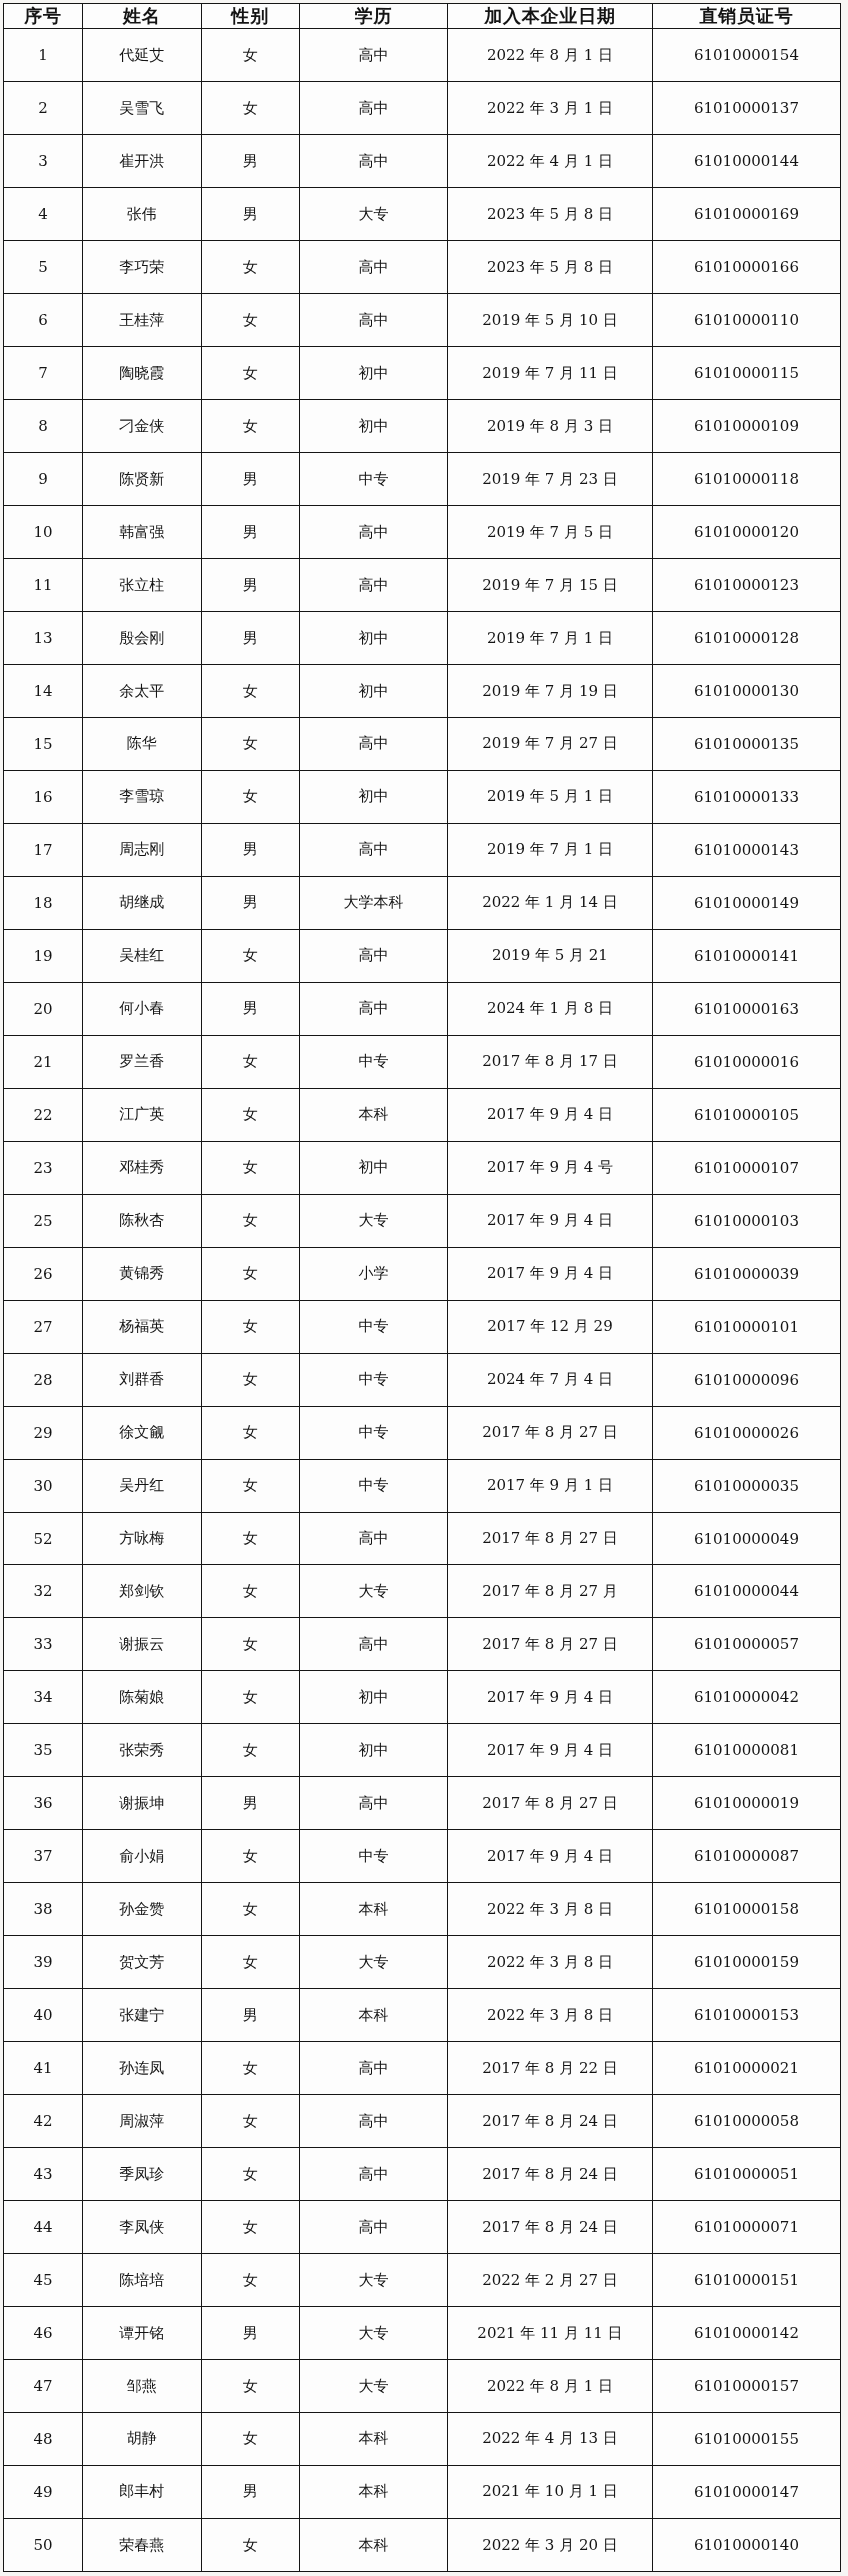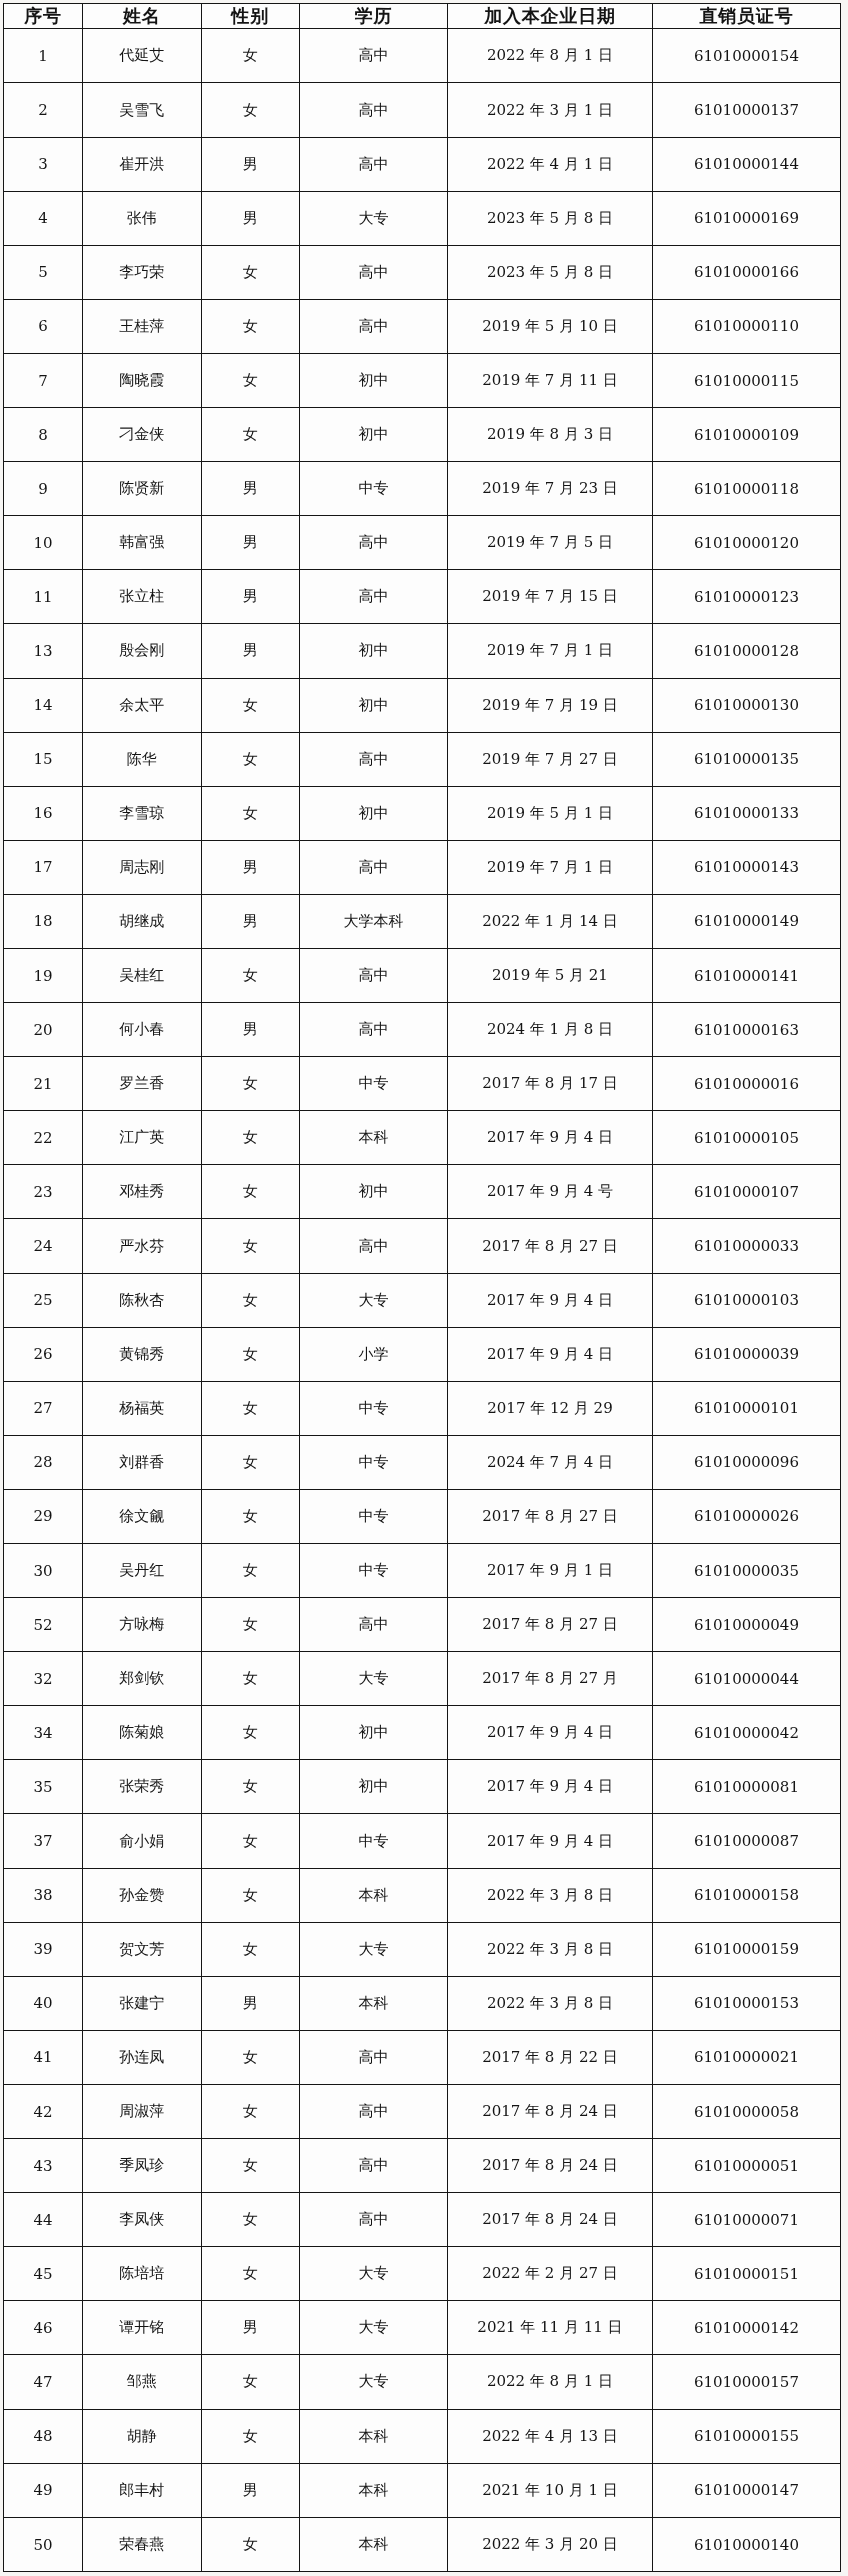--- a/index.html
+++ b/index.html
@@ -240,28 +240,20 @@
         </tr>
         <tr>
           <td class="cell-index">23</td>
           <td class="cell-name">邓桂秀</td>
           <td class="cell-gender">女</td>
           <td class="cell-education">初中</td>
           <td class="cell-join_date">2017 年 9 月 4 号</td>
           <td class="cell-cert_no">61010000107</td>
         </tr>
         <tr>
-          <td class="cell-index">24</td>
-          <td class="cell-name">严水芬</td>
-          <td class="cell-gender">女</td>
-          <td class="cell-education">高中</td>
-          <td class="cell-join_date">2017 年 8 月 27 日</td>
-          <td class="cell-cert_no">61010000033</td>
-        </tr>
-        <tr>
           <td class="cell-index">25</td>
           <td class="cell-name">陈秋杏</td>
           <td class="cell-gender">女</td>
           <td class="cell-education">大专</td>
           <td class="cell-join_date">2017 年 9 月 4 日</td>
           <td class="cell-cert_no">61010000103</td>
         </tr>
         <tr>
           <td class="cell-index">26</td>
           <td class="cell-name">黄锦秀</td>
@@ -312,34 +304,50 @@
         </tr>
         <tr>
           <td class="cell-index">32</td>
           <td class="cell-name">郑剑钦</td>
           <td class="cell-gender">女</td>
           <td class="cell-education">大专</td>
           <td class="cell-join_date">2017 年 8 月 27 月</td>
           <td class="cell-cert_no">61010000044</td>
         </tr>
         <tr>
+          <td class="cell-index">33</td>
+          <td class="cell-name">谢振云</td>
+          <td class="cell-gender">女</td>
+          <td class="cell-education">高中</td>
+          <td class="cell-join_date">2017 年 8 月 27 日</td>
+          <td class="cell-cert_no">61010000057</td>
+        </tr>
+        <tr>
           <td class="cell-index">34</td>
           <td class="cell-name">陈菊娘</td>
           <td class="cell-gender">女</td>
           <td class="cell-education">初中</td>
           <td class="cell-join_date">2017 年 9 月 4 日</td>
           <td class="cell-cert_no">61010000042</td>
         </tr>
         <tr>
           <td class="cell-index">35</td>
           <td class="cell-name">张荣秀</td>
           <td class="cell-gender">女</td>
           <td class="cell-education">初中</td>
           <td class="cell-join_date">2017 年 9 月 4 日</td>
           <td class="cell-cert_no">61010000081</td>
+        </tr>
+        <tr>
+          <td class="cell-index">36</td>
+          <td class="cell-name">谢振坤</td>
+          <td class="cell-gender">男</td>
+          <td class="cell-education">高中</td>
+          <td class="cell-join_date">2017 年 8 月 27 日</td>
+          <td class="cell-cert_no">61010000019</td>
         </tr>
         <tr>
           <td class="cell-index">37</td>
           <td class="cell-name">俞小娟</td>
           <td class="cell-gender">女</td>
           <td class="cell-education">中专</td>
           <td class="cell-join_date">2017 年 9 月 4 日</td>
           <td class="cell-cert_no">61010000087</td>
         </tr>
         <tr>

